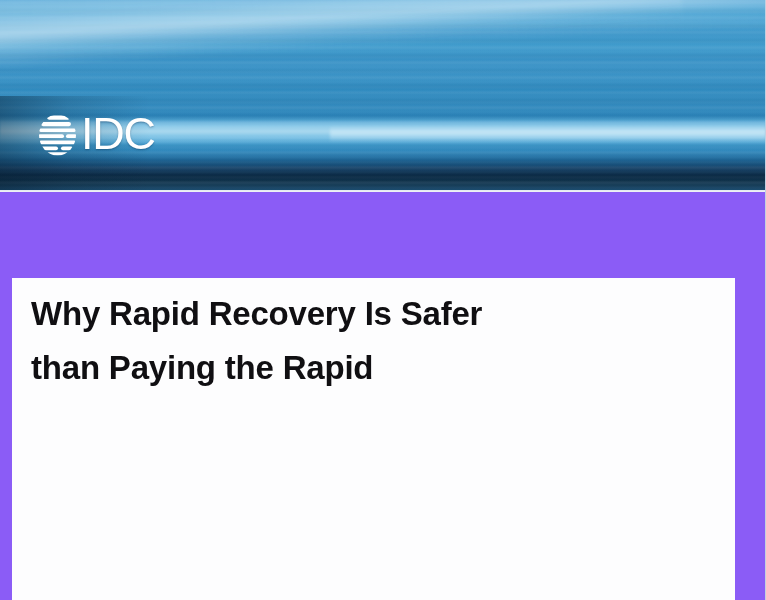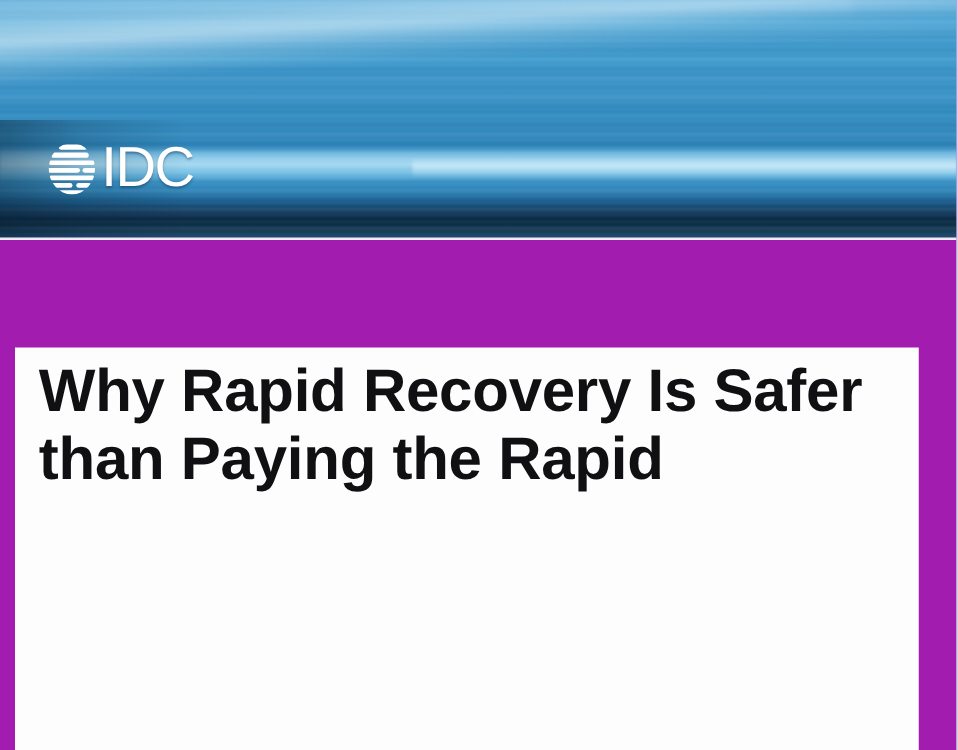--- a/index.html
+++ b/index.html
@@ -13,21 +13,21 @@
     height: 600px;
     overflow: hidden;
     font-family: "Liberation Sans", sans-serif;
     -webkit-font-smoothing: antialiased;
   }
 
   .page {
     position: relative;
     width: 766px;
     height: 600px;
-    background: #a21caf;
+    background: #8b5cf6;
     box-sizing: border-box;
     border-right: 1px solid #c3cfe0;
     overflow: hidden;
   }
 
   
   .header-banner {
     position: absolute;
     left: 0;
     top: 0;
@@ -218,21 +218,21 @@
     background: #fdfdfe;
   }
 
   .doc-title {
     position: absolute;
     left: 31px;
     top: 287px;
     width: 600px;
     margin: 0;
     font-family: "Liberation Sans", sans-serif;
-    font-size: 48px;
+    font-size: 33px;
     font-weight: bold;
     line-height: 54px;
     letter-spacing: -0.2px;
     color: #100f12;
   }
   .doc-title .title-line { display: block; white-space: nowrap; }
 </style>
 </head>
 <body>
 

